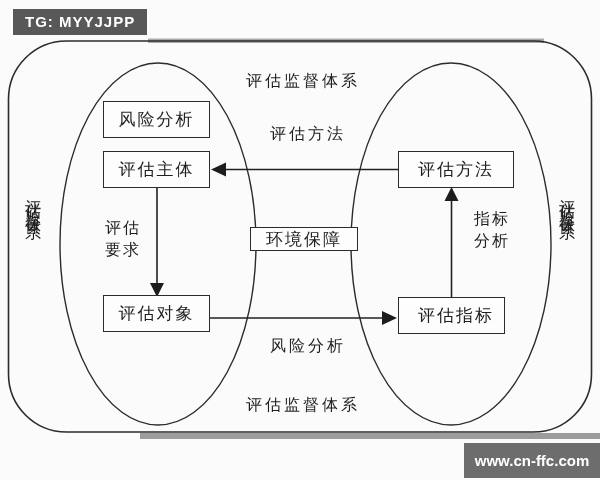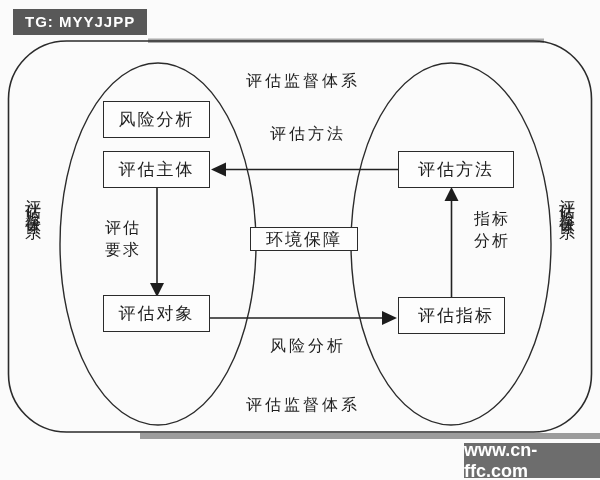--- a/index.html
+++ b/index.html
@@ -31,21 +31,21 @@
     background: #585858; color: #ffffff;
     font-family: "Liberation Sans", sans-serif; font-weight: bold;
     font-size: 15px; letter-spacing: 1px;
     padding: 4px 12px 5px 12px;
   }
 
   .watermark {
     position: absolute; left: 464px; top: 443px; width: 136px; height: 35px;
     background: #6d6d6d; color: #ffffff;
     font-family: "Liberation Sans", sans-serif; font-weight: bold;
-    font-size: 18px; display: flex; align-items: center; justify-content: center;
+    font-size: 15px; display: flex; align-items: center; justify-content: center;
   }
 </style>
 </head>
 <body>
 
 <div class="stage">
 
   <svg class="layer" width="600" height="480" viewBox="0 0 600 480">
 
     <rect x="148" y="38.5" width="396" height="4.5" fill="#aaaaaa"></rect>

